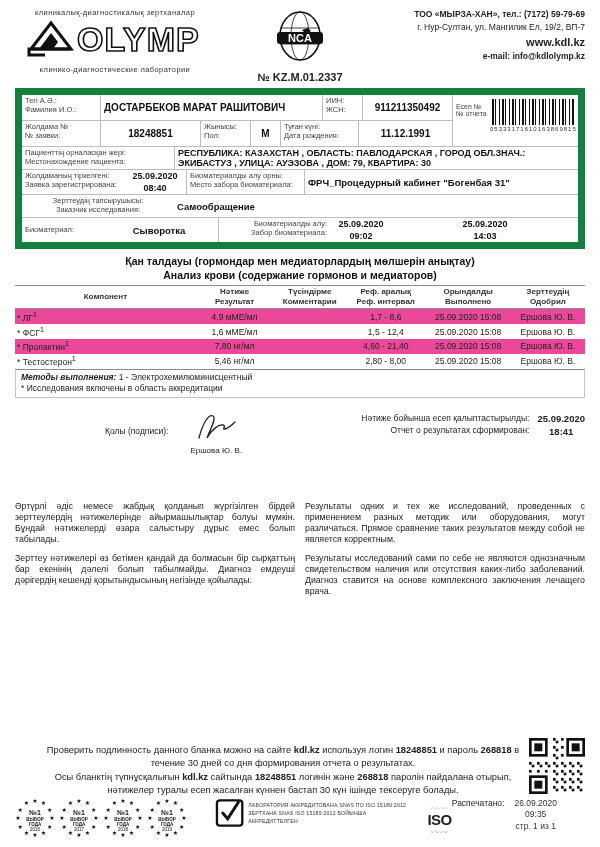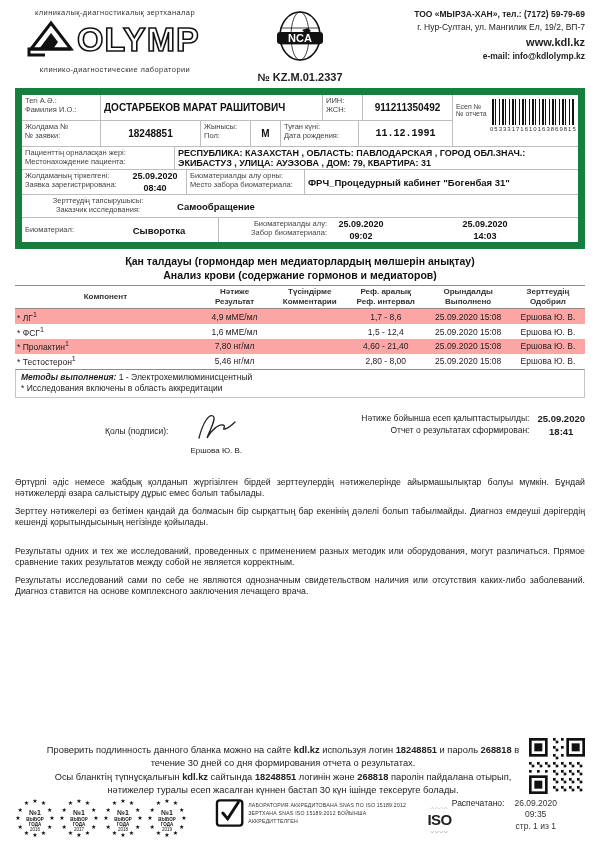--- a/index.html
+++ b/index.html
@@ -36,37 +36,37 @@
   .bc-num{font-size:6px;letter-spacing:1px;color:#333;margin-top:1px;}
   .addr{font-size:9px;}
   .small-dt{font-size:9px;font-weight:bold;color:#111;text-align:center;line-height:1.3;}
 
   
   .rtitle{text-align:center;font-weight:bold;font-size:10.5px;margin:6px 0 3px 0;color:#111;line-height:1.3;}
   table.res{width:100%;border-collapse:collapse;font-size:8.5px;color:#222;}
   table.res th{font-weight:bold;font-size:8px;border-top:1px solid #8c8c8c;border-bottom:1px solid #8c8c8c;
       padding:1px 2px;text-align:center;line-height:1.25;color:#333;}
   table.res td{padding:1.5px 2px;}
-  table.res tr.z{background:#fca5a5;}
+  table.res tr.z{background:#ec4899;}
   td.comp{text-align:left;padding-left:6px;}
   td.num{text-align:center;}
   .methods{border:1px solid #c4c4c4;border-top:1px solid #8c8c8c;font-size:8.5px;padding:2px 5px;line-height:1.35;color:#222;}
   .methods .mi{font-style:italic;font-weight:bold;}
 
   
   .sig-zone{display:flex;justify-content:space-between;margin-top:14px;}
   .sig-left{display:flex;margin-left:90px;}
   .sig-label{font-size:8.5px;padding-top:14px;}
   .sig-img{margin-left:22px;text-align:center;}
   .sig-name{font-size:8px;margin-top:0px;}
   .formed{display:flex;font-size:8.5px;text-align:right;line-height:1.5;}
   .formed .fdt{font-weight:bold;font-size:9.5px;margin-left:8px;text-align:center;line-height:1.45;}
 
   
-  .discl{display:flex;gap:10px;margin-top:22px;font-size:8.8px;line-height:1.28;text-align:justify;color:#222;flex-direction:column;}
+  .discl{display:flex;gap:10px;margin-top:46px;font-size:8.8px;line-height:1.28;text-align:justify;color:#222;}
   .discl .col{flex:1;}
   .discl p{margin:0 0 7px 0;}
 
   
   .verify{position:absolute;left:15px;top:738px;width:570px;display:flex;}
   .vtext{flex:1;font-size:9.3px;line-height:1.45;text-align:center;padding:6px 8px 0 30px;color:#222;}
   .qr{width:56px;height:56px;}
 
   
   .footer{position:absolute;left:15px;top:798px;width:570px;display:flex;align-items:flex-start;}
@@ -138,41 +138,41 @@
           <div class="icell val" style="width:100px;">18248851</div>
           <div class="icell lbl" style="width:50px;">
             <div>Жынысы:</div>
                 <div>Пол:</div>
           </div>
           <div class="icell val" style="width:30px;">М</div>
           <div class="icell lbl" style="width:78px;">
             <div>Туған күні:</div>
                 <div>Дата рождения:</div>
           </div>
-          <div class="icell val" style="flex:1;font-family:Liberation Mono, monospace;">11.12.1991</div>
+          <div class="icell val" style="flex:1;">11.12.1991</div>
         </div>
       </div>
       <div class="report-cell">
         <div class="report-lbl">
           <div>Есеп №</div>
               <div>№ отчета</div>
         </div>
         <div class="bc-wrap">
           <div class="barcode"></div>
           <div class="bc-num">05333171610163869815</div>
         </div>
       </div>
     </div>
 
     <div class="irow" style="min-height:22px;">
       <div class="icell lbl" style="width:152px;">
         <div>Пациенттің орналасқан жері:</div>
             <div>Местонахождение пациента:</div>
       </div>
-      <div class="icell val left addr" style="flex:1;">РЕСПУБЛИКА: КАЗАХСТАН , ОБЛАСТЬ: ПАВЛОДАРСКАЯ , ГОРОД ОБЛ.ЗНАЧ.: ЭКИБАСТУЗ , УЛИЦА: АУЭЗОВА , ДОМ: 79, КВАРТИРА: 31</div>
+      <div class="icell val left addr" style="flex:1;">РЕСПУБЛИКА: КАЗАХСТАН , ОБЛАСТЬ: ПАВЛОДАРСКАЯ , ГОРОД ОБЛ.ЗНАЧ.: ЭКИБАСТУЗ , УЛИЦА: АУЭЗОВА , ДОМ: 79, КВАРТИРА: 30</div>
     </div>
 
     <div class="irow" style="height:24px;">
       <div class="icell lbl" style="width:102px;">
         <div>Жолдаманың тіркелгені:</div>
             <div>Заявка зарегистрирована:</div>
       </div>
       <div class="icell small-dt" style="width:62px;border-left:none;">
         <div>25.09.2020</div>
             <div>08:40</div>

